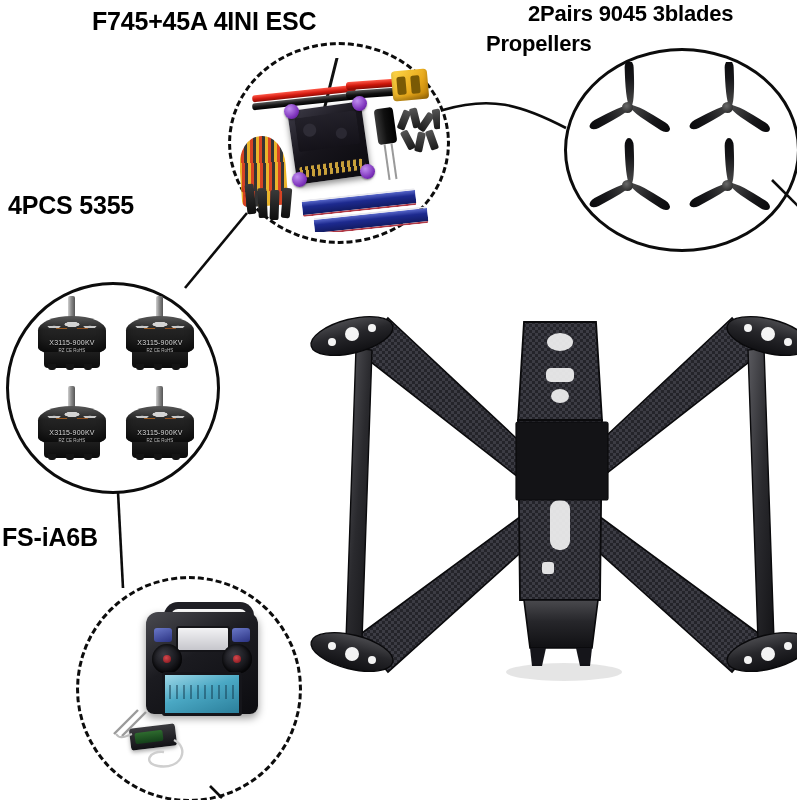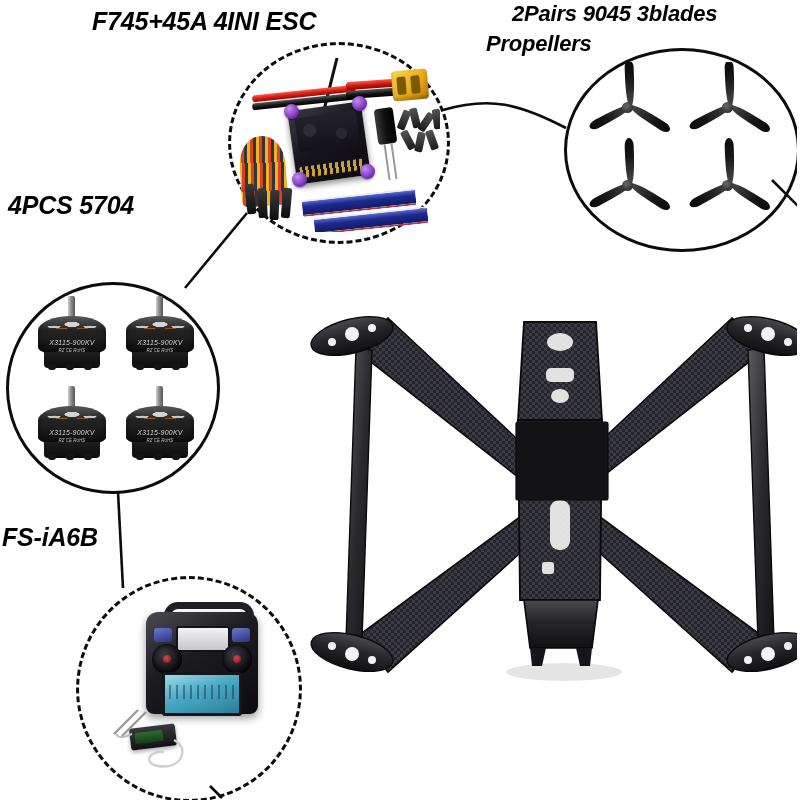--- a/index.html
+++ b/index.html
@@ -8,34 +8,33 @@
     padding: 0;
     background: #ffffff;
   }
   #stage {
     position: relative;
     width: 797px;
     height: 800px;
     background: #ffffff;
     overflow: hidden;
     font-family: "Liberation Sans", sans-serif;
-    font-style: italic;
   }
   .label {
     position: absolute;
     font-family: "Liberation Sans", sans-serif;
     font-weight: bold;
     color: #000000;
     white-space: nowrap;
     letter-spacing: -0.2px;
     line-height: 1.05;
   }
   .lbl-esc-1   { left: 92px;  top: 8px;   font-size: 25px; }
   .lbl-esc-2   { left: 92px;  top: 48px;  font-size: 25px; }
-  .lbl-prop-1  { left: 512px; top: 2px;   font-size: 22px; }
+  .lbl-prop-1  { left: 528px; top: 2px;   font-size: 22px; }
   .lbl-prop-2  { left: 486px; top: 32px;  font-size: 22px; text-align: right; }
   .lbl-mot-1   { left: 8px;   top: 192px; font-size: 25px; }
   .lbl-mot-2   { left: 8px;   top: 240px; font-size: 25px; }
   .lbl-rx-1    { left: 2px;   top: 524px; font-size: 25px; }
   .lbl-rx-2    { left: 10px;  top: 566px; font-size: 25px; }
   .lbl-title   { left: 305px; top: 268px; font-size: 38px; letter-spacing: -0.5px; }
 
   
   .circ {
     position: absolute;
@@ -409,21 +408,21 @@
       <div class="shaft"></div>
       <div class="bell"></div>
       <div class="vents"></div>
       <div class="copper"></div>
       <div class="mount"></div>
       <div class="txt">X3115-900KV</div>
       <div class="txt2">RZ CE RoHS</div>
     </div>
   </div>
 
-  <div class="label lbl-mot-1">4PCS 5704</div>
+  <div class="label lbl-mot-1">4PCS 5355</div>
 
   <div class="circ circ-dashed circ-rx"></div>
   <div class="art rx-wrap">
     <div class="tx-handle"></div>
     <div class="tx-body"></div>
     <div class="tx-top-panel"></div>
     <div class="tx-sw sw1"></div>
     <div class="tx-sw sw2"></div>
     <div class="tx-gimbal gl"></div>
     <div class="tx-gimbal gr"></div>

